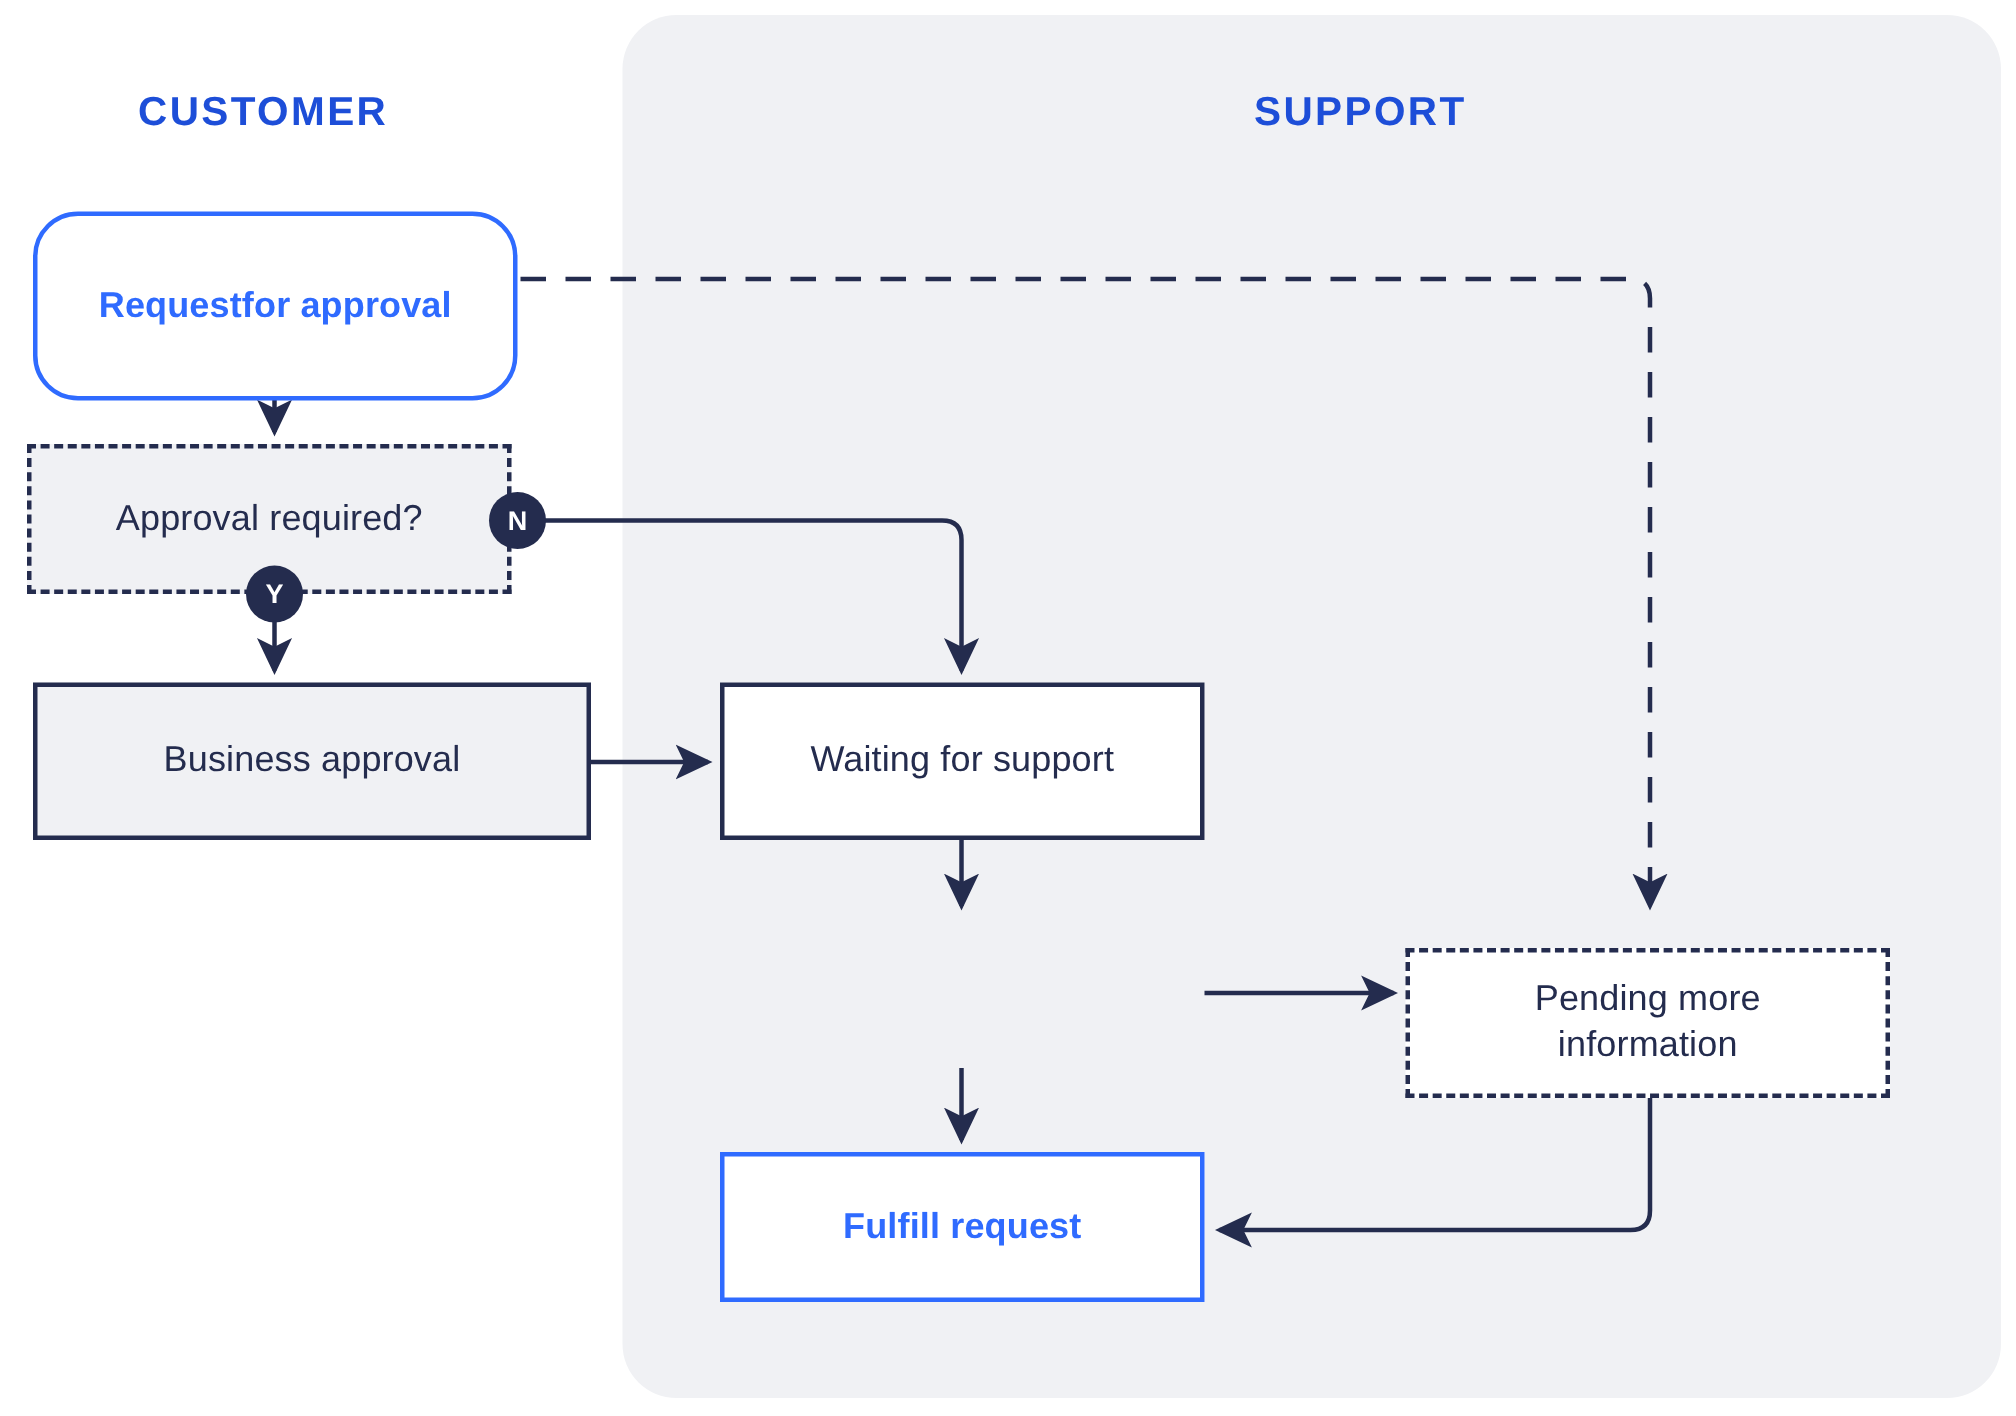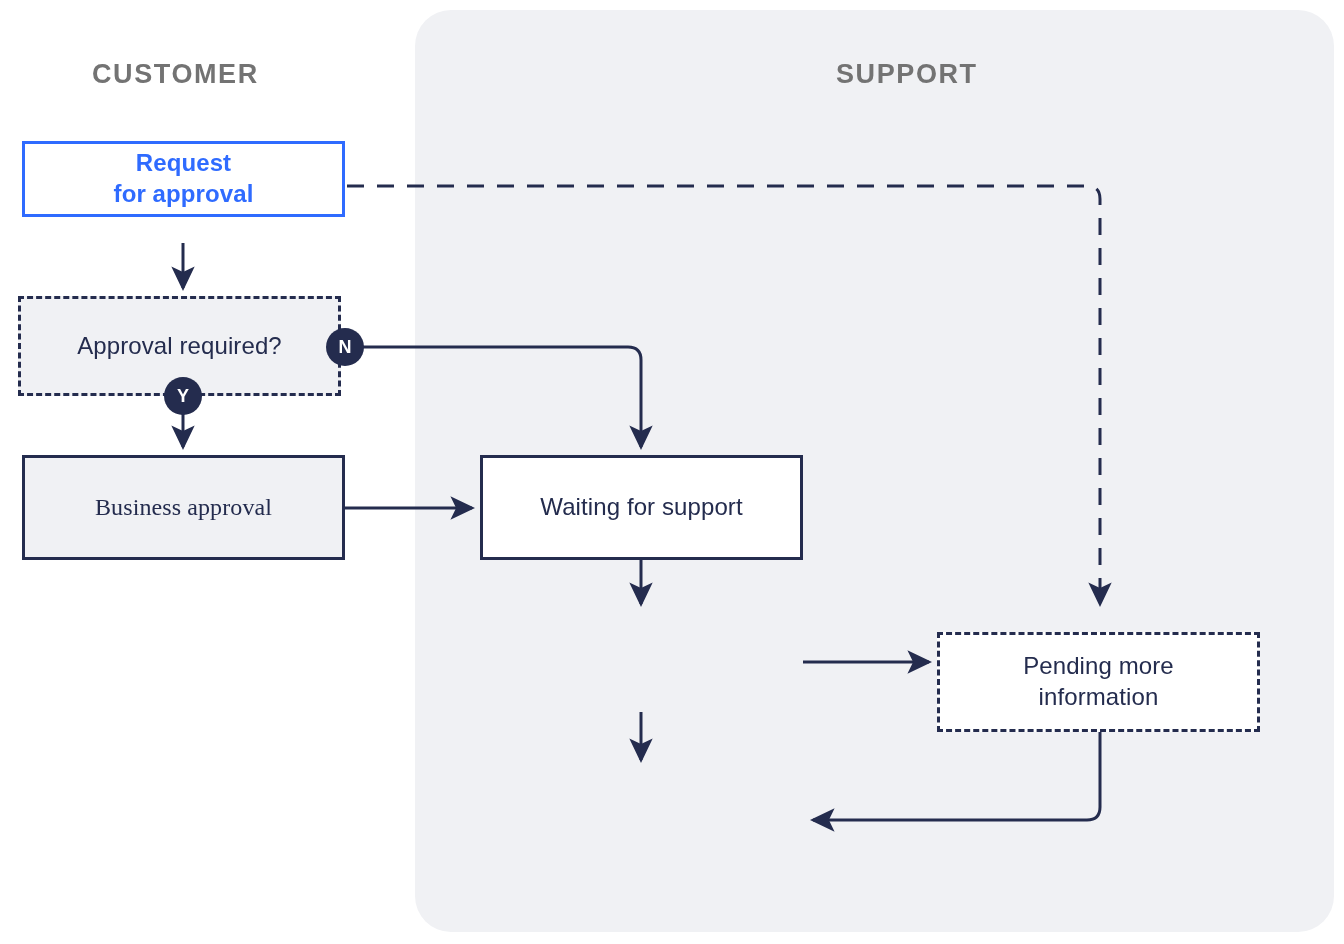--- a/index.html
+++ b/index.html
@@ -24,21 +24,21 @@
     top: 0;
     width: 1344px;
     height: 944px;
   }
   .lane-title {
     position: absolute;
     font-family: "Liberation Sans", sans-serif;
     font-weight: bold;
     font-size: 27px;
     letter-spacing: 1.6px;
-    color: #737373;
+    color: #1d4ed8;
     white-space: nowrap;
   }
   .node {
     position: absolute;
     display: flex;
     align-items: center;
     justify-content: center;
     text-align: center;
     box-sizing: border-box;
     font-family: "Liberation Sans", sans-serif;
@@ -125,43 +125,46 @@
     </g>
 
     <g>
       <path d="M1100,712 L1100,807 Q1100,820 1087,820 L813,820" stroke="#242c4e" stroke-width="3" fill="none" marker-end="url(#arrow-navy)"></path>
     </g>
   </svg>
 
   <div class="lane-title" style="left:92px; top:59px;">CUSTOMER</div>
   <div class="lane-title" style="left:800px; top:59px;margin-left:36px;">SUPPORT</div>
 
-  <div class="node node-blue" style="left:22px; top:141px; width:323px; height:76px; flex-direction:column;">
+  <div class="node node-blue" style="left:22px; top:141px; width:323px; height:126px; flex-direction:row;border-radius:30px;">
     <span>Request</span>
     <span>for approval</span>
   </div>
 
   <div class="node node-dashed-dark node-fill-gray" style="left:18px; top:296px; width:323px; height:100px;">
     <span>Approval required?</span>
   </div>
 
-  <div class="node node-solid-dark node-fill-gray" style="left:22px; top:455px; width:323px; height:105px;font-family:Liberation Serif, serif;">
+  <div class="node node-solid-dark node-fill-gray" style="left:22px; top:455px; width:372px; height:105px;">
     <span>Business approval</span>
   </div>
 
   <div class="node node-solid-dark node-fill-white" style="left:480px; top:455px; width:323px; height:105px;">
     <span>Waiting for support</span>
   </div>
 
 
   <div class="node node-dashed-dark node-fill-white" style="left:937px; top:632px; width:323px; height:100px; flex-direction:column;">
     <span>Pending more</span>
     <span>information</span>
   </div>
 
+  <div class="node node-blue" style="left:480px; top:768px; width:323px; height:100px;">
+    <span>Fulfill request</span>
+  </div>
 
   <div class="badge" style="left:326px; top:328px;">
     <span>N</span>
   </div>
   <div class="badge" style="left:164px; top:377px;">
     <span>Y</span>
   </div>
 
 </div>
 

